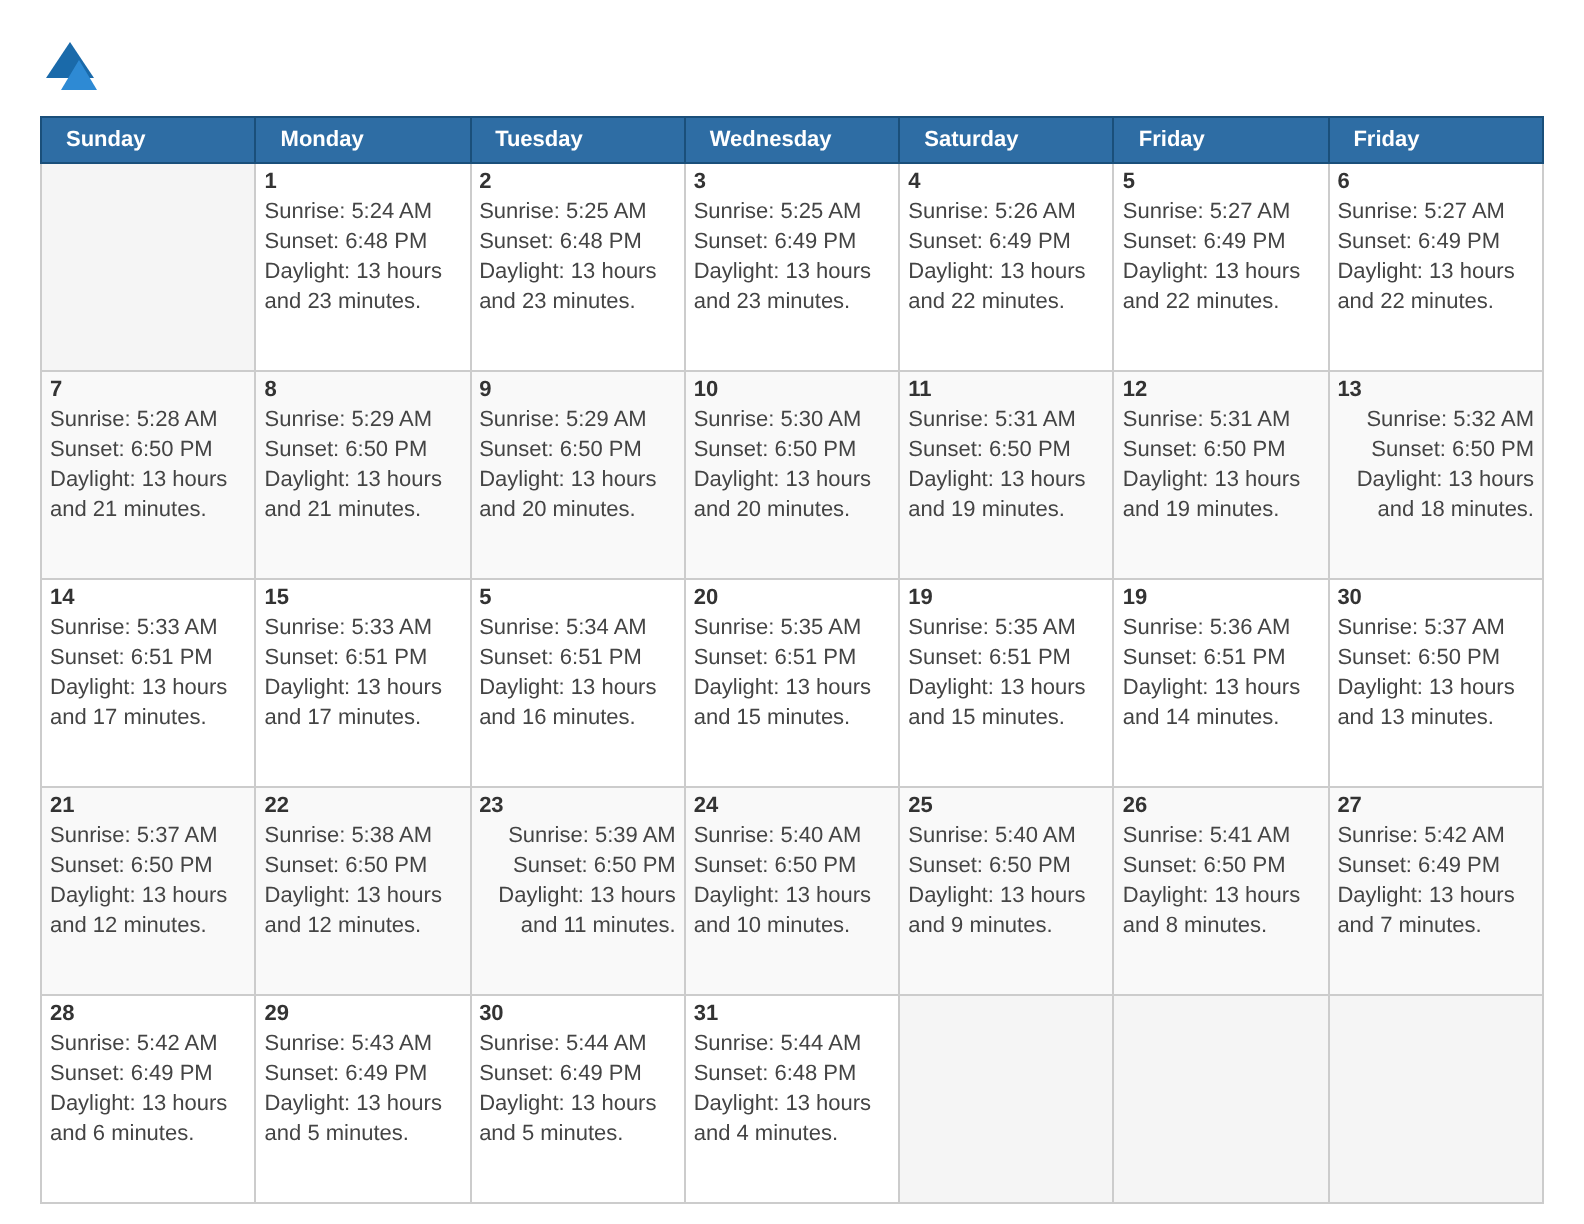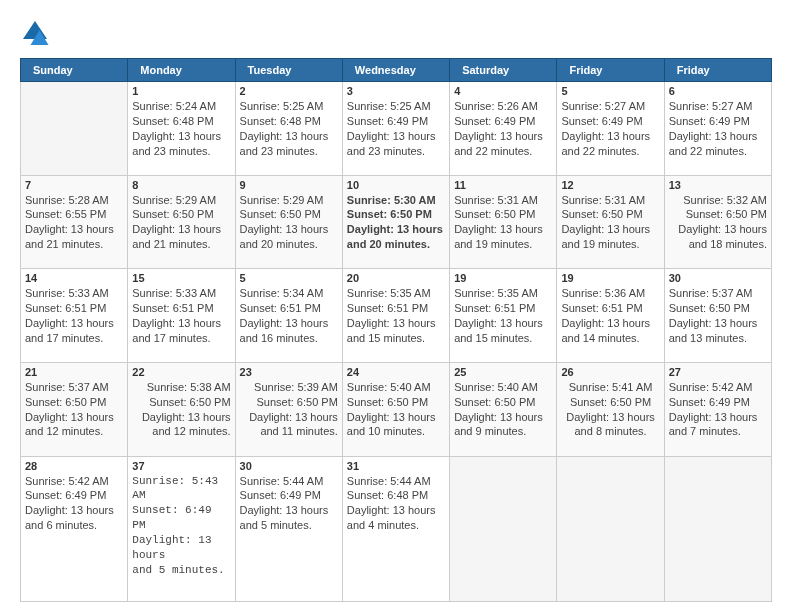--- a/index.html
+++ b/index.html
@@ -170,41 +170,41 @@
             <div class="day-info" style="white-space: pre-line;">Sunrise: 5:27 AM
 Sunset: 6:49 PM
 Daylight: 13 hours
 and 22 minutes.</div>
           </td>
         </tr>
         <tr>
           <td>
             <span class="day-number">7</span>
             <div class="day-info" style="white-space: pre-line;">Sunrise: 5:28 AM
-Sunset: 6:55 PM
+Sunset: 6:50 PM
 Daylight: 13 hours
 and 21 minutes.</div>
           </td>
           <td>
             <span class="day-number">8</span>
             <div class="day-info" style="white-space: pre-line;">Sunrise: 5:29 AM
 Sunset: 6:50 PM
 Daylight: 13 hours
 and 21 minutes.</div>
           </td>
           <td>
             <span class="day-number">9</span>
             <div class="day-info" style="white-space: pre-line;">Sunrise: 5:29 AM
 Sunset: 6:50 PM
 Daylight: 13 hours
 and 20 minutes.</div>
           </td>
           <td>
             <span class="day-number">10</span>
-            <div class="day-info" style="white-space: pre-line; font-weight: bold;">Sunrise: 5:30 AM
+            <div class="day-info" style="white-space: pre-line;">Sunrise: 5:30 AM
 Sunset: 6:50 PM
 Daylight: 13 hours
 and 20 minutes.</div>
           </td>
           <td>
             <span class="day-number">11</span>
             <div class="day-info" style="white-space: pre-line;">Sunrise: 5:31 AM
 Sunset: 6:50 PM
 Daylight: 13 hours
 and 19 minutes.</div>
@@ -278,21 +278,21 @@
         <tr>
           <td>
             <span class="day-number">21</span>
             <div class="day-info" style="white-space: pre-line;">Sunrise: 5:37 AM
 Sunset: 6:50 PM
 Daylight: 13 hours
 and 12 minutes.</div>
           </td>
           <td>
             <span class="day-number">22</span>
-            <div class="day-info" style="white-space: pre-line; text-align: right;">Sunrise: 5:38 AM
+            <div class="day-info" style="white-space: pre-line;">Sunrise: 5:38 AM
 Sunset: 6:50 PM
 Daylight: 13 hours
 and 12 minutes.</div>
           </td>
           <td>
             <span class="day-number">23</span>
             <div class="day-info" style="white-space: pre-line; text-align: right;">Sunrise: 5:39 AM
 Sunset: 6:50 PM
 Daylight: 13 hours
 and 11 minutes.</div>
@@ -306,21 +306,21 @@
           </td>
           <td>
             <span class="day-number">25</span>
             <div class="day-info" style="white-space: pre-line;">Sunrise: 5:40 AM
 Sunset: 6:50 PM
 Daylight: 13 hours
 and 9 minutes.</div>
           </td>
           <td>
             <span class="day-number">26</span>
-            <div class="day-info" style="white-space: pre-line; text-align: center;">Sunrise: 5:41 AM
+            <div class="day-info" style="white-space: pre-line;">Sunrise: 5:41 AM
 Sunset: 6:50 PM
 Daylight: 13 hours
 and 8 minutes.</div>
           </td>
           <td>
             <span class="day-number">27</span>
             <div class="day-info" style="white-space: pre-line;">Sunrise: 5:42 AM
 Sunset: 6:49 PM
 Daylight: 13 hours
 and 7 minutes.</div>
@@ -328,22 +328,22 @@
         </tr>
         <tr>
           <td>
             <span class="day-number">28</span>
             <div class="day-info" style="white-space: pre-line;">Sunrise: 5:42 AM
 Sunset: 6:49 PM
 Daylight: 13 hours
 and 6 minutes.</div>
           </td>
           <td>
-            <span class="day-number">37</span>
-            <div class="day-info" style="white-space: pre-line; font-family: Liberation Mono, monospace;">Sunrise: 5:43 AM
+            <span class="day-number">29</span>
+            <div class="day-info" style="white-space: pre-line;">Sunrise: 5:43 AM
 Sunset: 6:49 PM
 Daylight: 13 hours
 and 5 minutes.</div>
           </td>
           <td>
             <span class="day-number">30</span>
             <div class="day-info" style="white-space: pre-line;">Sunrise: 5:44 AM
 Sunset: 6:49 PM
 Daylight: 13 hours
 and 5 minutes.</div>

